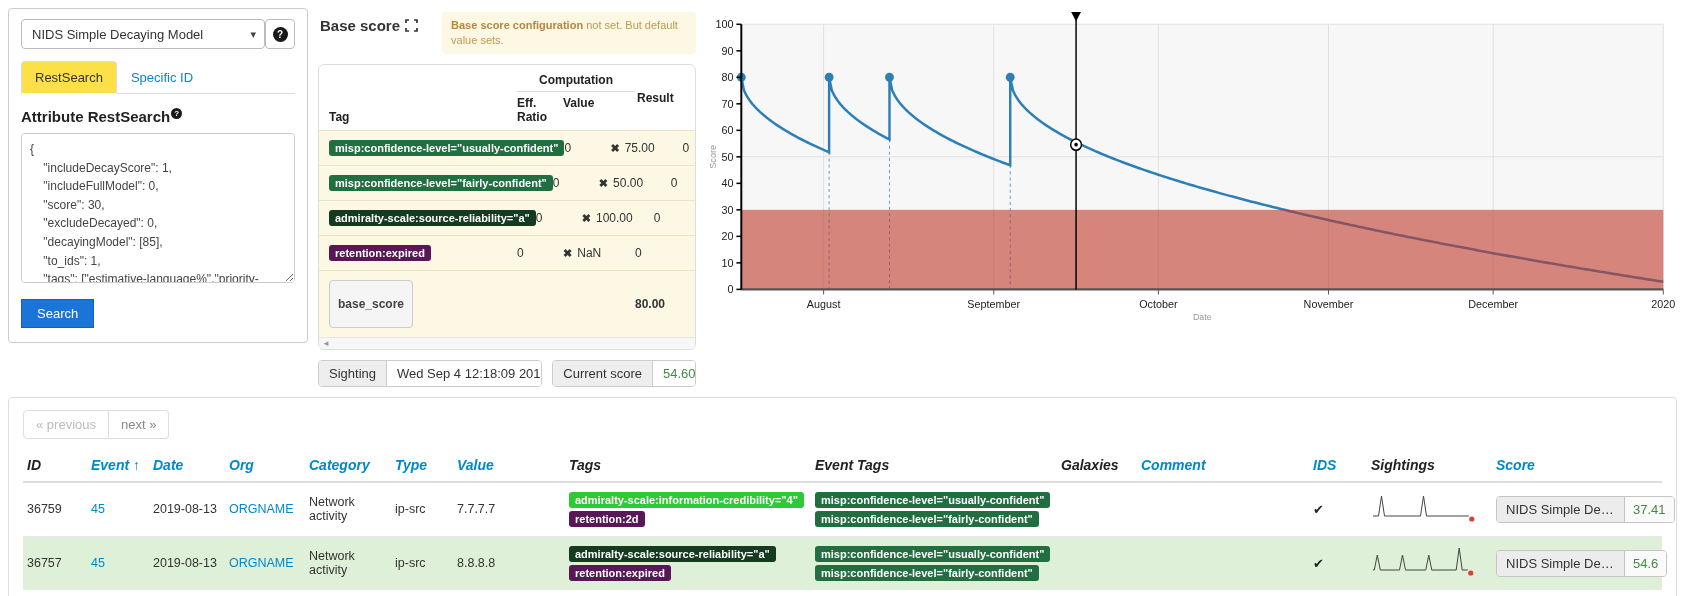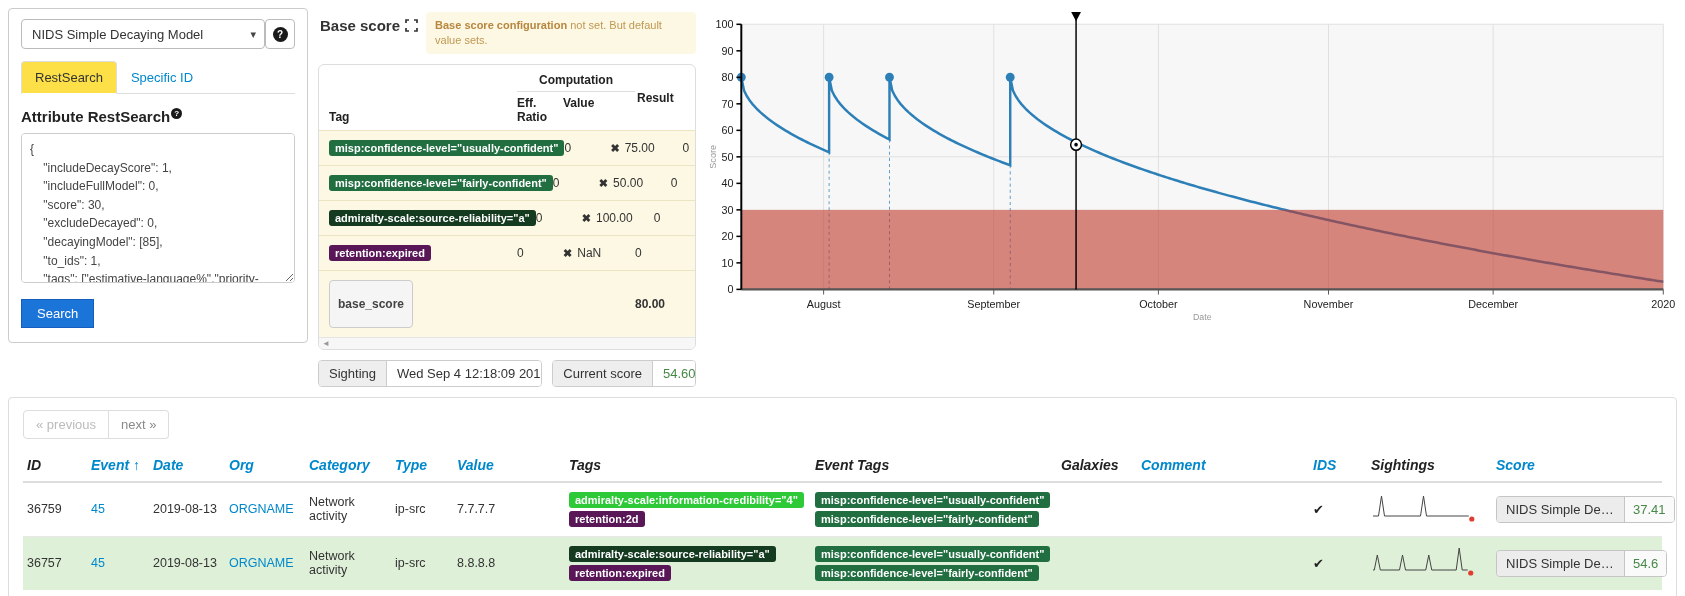--- a/index.html
+++ b/index.html
@@ -24,21 +24,21 @@
   .tab.active { border-color:#ddd; border-bottom-color:#fff; border-radius:4px 4px 0 0; background:#fde047; color:#333; }
   .tab.link { color:#0088cc; }
   h3.panel-heading { font-size:15px; margin:14px 0 8px 0; color:#222; }
   textarea.query { width:100%; height:150px; border:1px solid #ccc; border-radius:4px; padding:6px 8px;
     font-family:"Liberation Sans", sans-serif; font-size:12px; line-height:1.55; color:#444; resize:both; }
   .search-btn { margin-top:12px; background:#1b74d8; color:#fff; border:1px solid #155ec0; border-radius:0;
     padding:6px 15px; font-size:13px; cursor:pointer; }
 
   
   .mid { width:378px; }
-  .bs-header { display:flex; align-items:flex-start; gap:8px; margin:4px 0 10px 2px; }
+  .bs-header { display:flex; align-items:flex-start; gap:24px; margin:4px 0 10px 2px; }
   .bs-title { font-size:15px; font-weight:bold; white-space:nowrap; display:flex; align-items:center; gap:5px; padding-top:5px; }
   .warn { background:#fcf8e3; border-radius:4px; padding:6px 9px; font-size:11px; color:#c09853; line-height:1.35; }
   .warn b { color:#b8863e; }
   .bs-card { border:1px solid #ddd; border-radius:6px; overflow:hidden; background:#fff; }
   .bs-head-grid { display:grid; grid-template-columns:1fr 46px 72px 50px; padding:8px 10px 6px 10px; font-size:12px; font-weight:bold; color:#222; }
   .bs-head-grid .tag-h { align-self:end; }
   .comp-wrap { grid-column:2/4; }
   .comp-top { text-align:center; border-bottom:1px solid #ddd; padding-bottom:4px; margin-bottom:4px; }
   .comp-sub { display:grid; grid-template-columns:46px 1fr; }
   .result-h { align-self:center; text-align:left; padding-left:2px; }

